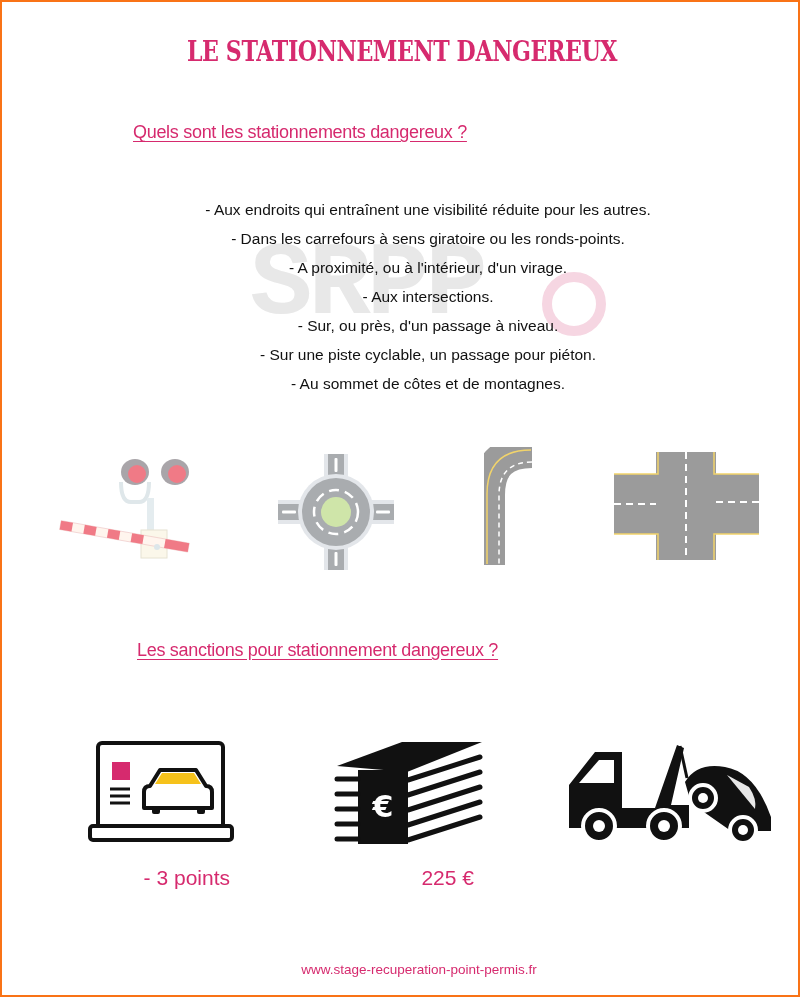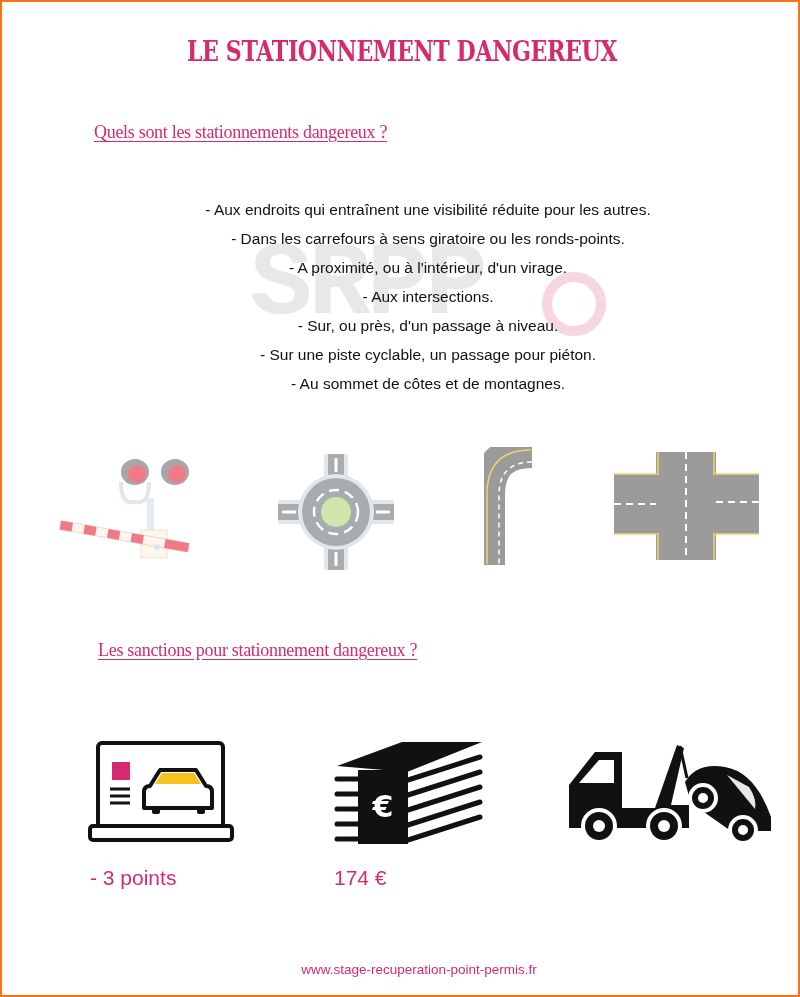--- a/index.html
+++ b/index.html
@@ -7,23 +7,24 @@
   .page {
     position: relative; width: 800px; height: 997px;
     border: 2px solid #f97316; background: #fff;
   }
   .title {
     position: absolute; top: 34px; left: 0; width: 800px; text-align: center;
     font-family: "DejaVu Serif", serif; font-weight: bold; font-size: 27px;
     color: #d62a6e; letter-spacing: -0.5px; transform: scaleX(0.82);
   }
   .section-heading {
-    position: absolute; font-family: Liberation Serif, serif; font-size: 18px;
+    position: absolute; font-family: Liberation Sans, sans-serif; font-size: 18px;
     color: #d62a6e; text-decoration: underline; text-underline-offset: 3px;
     letter-spacing: -0.3px;
+    margin-left: 39px;
   }
   .h1 { top: 120px; left: 92px; }
   .h2 { top: 638px; left: 96px; }
   .watermark {
     position: absolute; top: 238px; left: 248px; width: 370px; height: 90px;
     font-family: Liberation Mono, monospace; font-weight: bold; font-size: 104px;
     color: #e8e8e8; letter-spacing: -4px; line-height: 90px; z-index: 0;
   }
   .wheel {
     position: absolute; top: 270px; left: 540px; width: 64px; height: 64px;
@@ -31,21 +32,21 @@
   }
   .list {
     position: absolute; top: 193px; left: 0; width: 852px; text-align: center;
     font-family: "Liberation Sans", sans-serif; font-size: 15.5px; color: #111;
     line-height: 29px; z-index: 1;
   }
   .list li { list-style: none; }
   .icon { position: absolute; }
   .sanction-label {
     position: absolute; top: 864px; font-family: "Liberation Sans", sans-serif;
-    font-size: 21px; color: #d62a6e; text-align: left;
+    font-size: 21px; color: #d62a6e; text-align: right;
   }
   .footer {
     position: absolute; top: 960px; left: 0; width: 834px; text-align: center;
     font-family: "Liberation Sans", sans-serif; font-size: 13.5px; color: #d62a6e;
   }
 </style>
 </head>
 <body>
 
 <div class="page">
@@ -163,16 +164,16 @@
     </g>
     <g fill="#fff">
         <circle cx="32" cy="86" r="6"></circle>
         <circle cx="97" cy="86" r="6"></circle>
         <circle cx="136" cy="58" r="5"></circle>
         <circle cx="176" cy="90" r="5"></circle>
       </g>
   </svg>
 
   <div class="sanction-label" style="left:88px;width:140px">- 3 points</div>
-  <div class="sanction-label" style="left:332px;width:140px">174 €</div>
+  <div class="sanction-label" style="left:332px;width:140px">225 €</div>
 
   <div class="footer">www.stage-recuperation-point-permis.fr</div>
 </div>
 
 </body></html>

